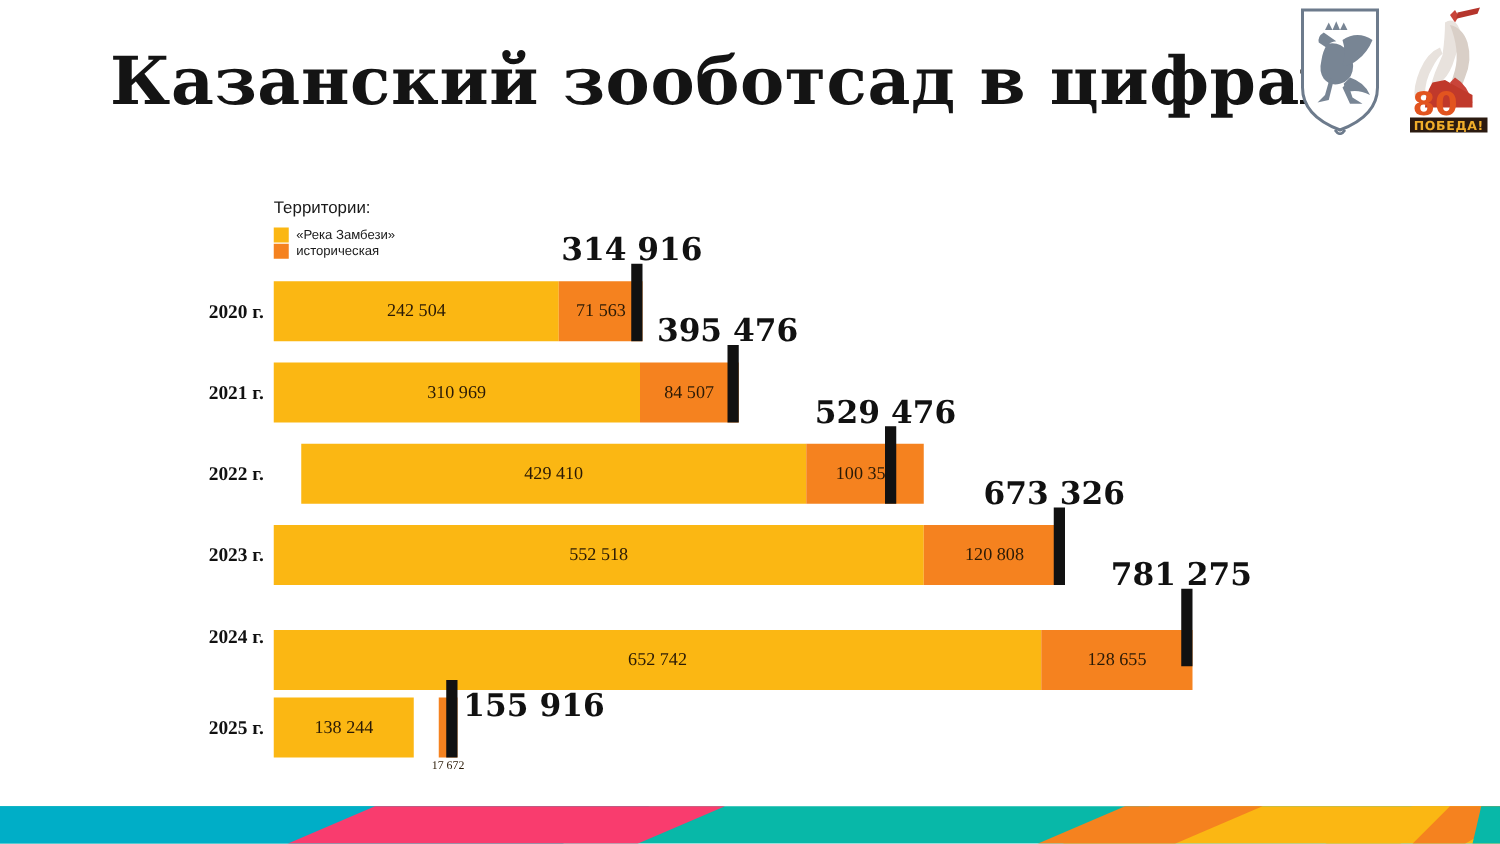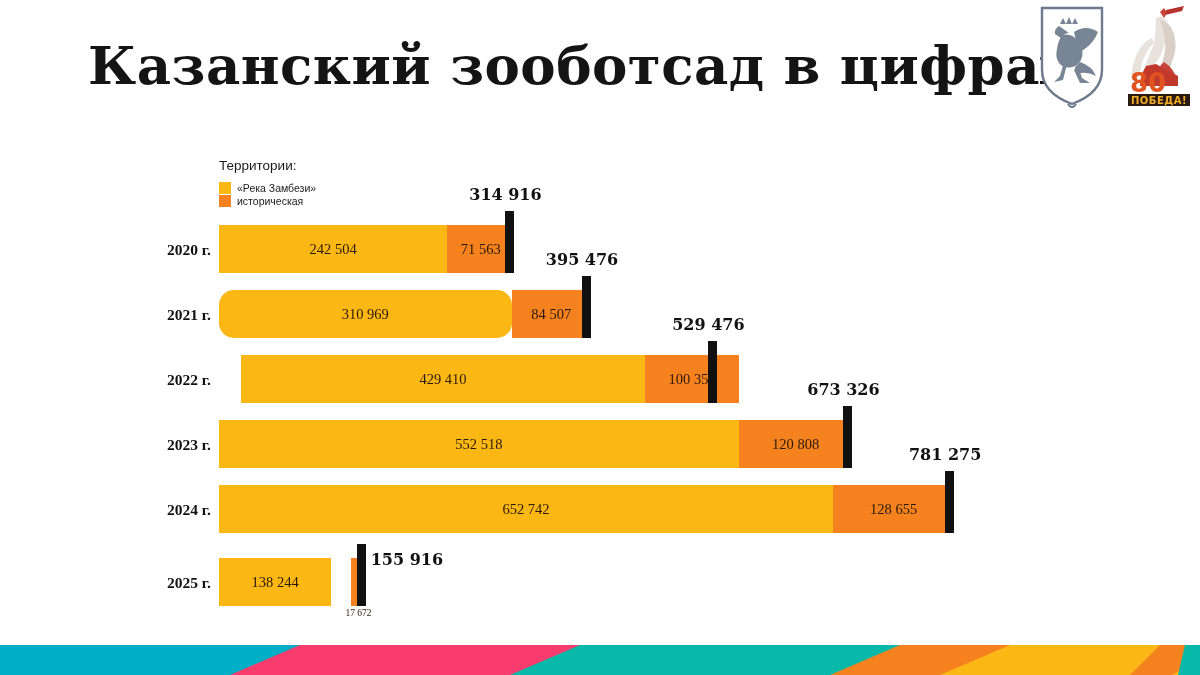--- a/index.html
+++ b/index.html
@@ -91,21 +91,21 @@
     position:absolute;
     top:-14px;
     width:9px;
     height:62px;
     background:#111111;
   }
   .total-label{
     position:absolute;
     font-family:"DejaVu Serif", serif;
     font-weight:700;
-    font-size:16px;
+    font-size:25px;
     color:#111111;
     white-space:nowrap;
     top:-40px;
   }
 
   
   #legend{
     position:absolute;
     left:219px; top:28px;
     width:230px;
@@ -212,21 +212,21 @@
           <div class="seg seg-b" style="width: 67.3243px;">
             <span class="seg-val">71 563</span>
           </div>
         </div>
         <div class="total-marker" style="left: 505.465px;"></div>
         <div class="total-label" style="left: 505.465px; transform: translateX(-50%);">314 916</div>
       </div>
       <div class="row" style="top: 160px; width: 1200px;">
         <div class="row-label" style="left: 0px; width: 211px; text-align: right; top: 16px; right: auto;">2021 г.</div>
         <div class="bar-wrap" style="left: 219px; width: 372.052px;">
-          <div class="seg seg-a" style="width: 292.55px; border-radius: 15px;">
+          <div class="seg seg-a" style="width: 292.55px;">
             <span class="seg-val">310 969</span>
           </div>
           <div class="seg seg-b" style="width: 79.5016px;">
             <span class="seg-val">84 507</span>
           </div>
         </div>
         <div class="total-marker" style="left: 582.052px;"></div>
         <div class="total-label" style="left: 582.052px; transform: translateX(-50%);">395 476</div>
       </div>
       <div class="row" style="top: 225px; width: 1200px;">
@@ -250,21 +250,21 @@
           </div>
           <div class="seg seg-b" style="width: 113.653px;">
             <span class="seg-val">120 808</span>
           </div>
         </div>
         <div class="total-marker" style="left: 843.445px;"></div>
         <div class="total-label" style="left: 843.445px; transform: translateX(-50%);">673 326</div>
       </div>
       <div class="row" style="top: 355px; width: 1200px;">
         <div class="row-label" style="left: 0px; width: 211px; text-align: right; top: 16px; right: auto;">2024 г.</div>
-        <div class="bar-wrap" style="left: 219px; width: 853px;">
+        <div class="bar-wrap" style="left: 219px; width: 853px; margin-top: 19px;">
           <div class="seg seg-a" style="width: 614.08px;">
             <span class="seg-val">652 742</span>
           </div>
           <div class="seg seg-b" style="width: 121.035px;">
             <span class="seg-val">128 655</span>
           </div>
         </div>
         <div class="total-marker" style="left: 945.115px;"></div>
         <div class="total-label" style="left: 945.115px; transform: translateX(-50%);">781 275</div>
       </div>

